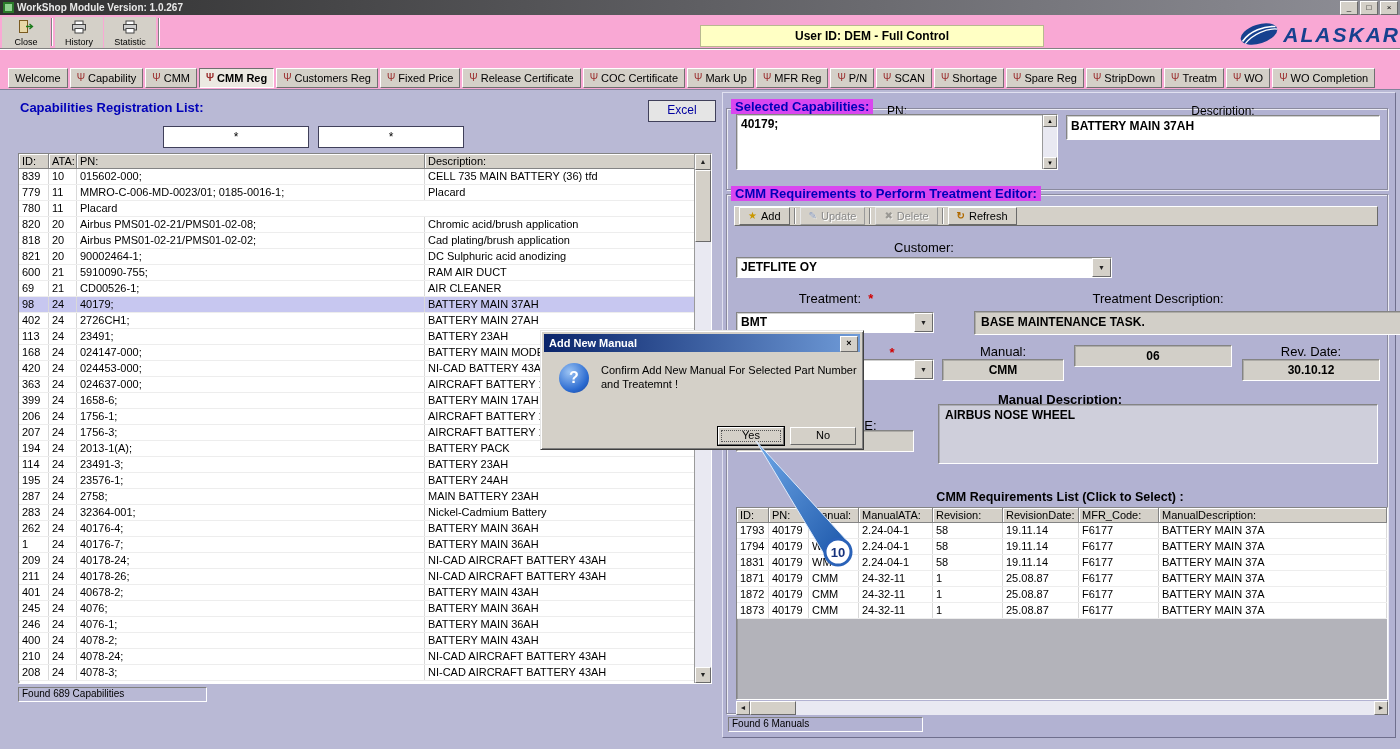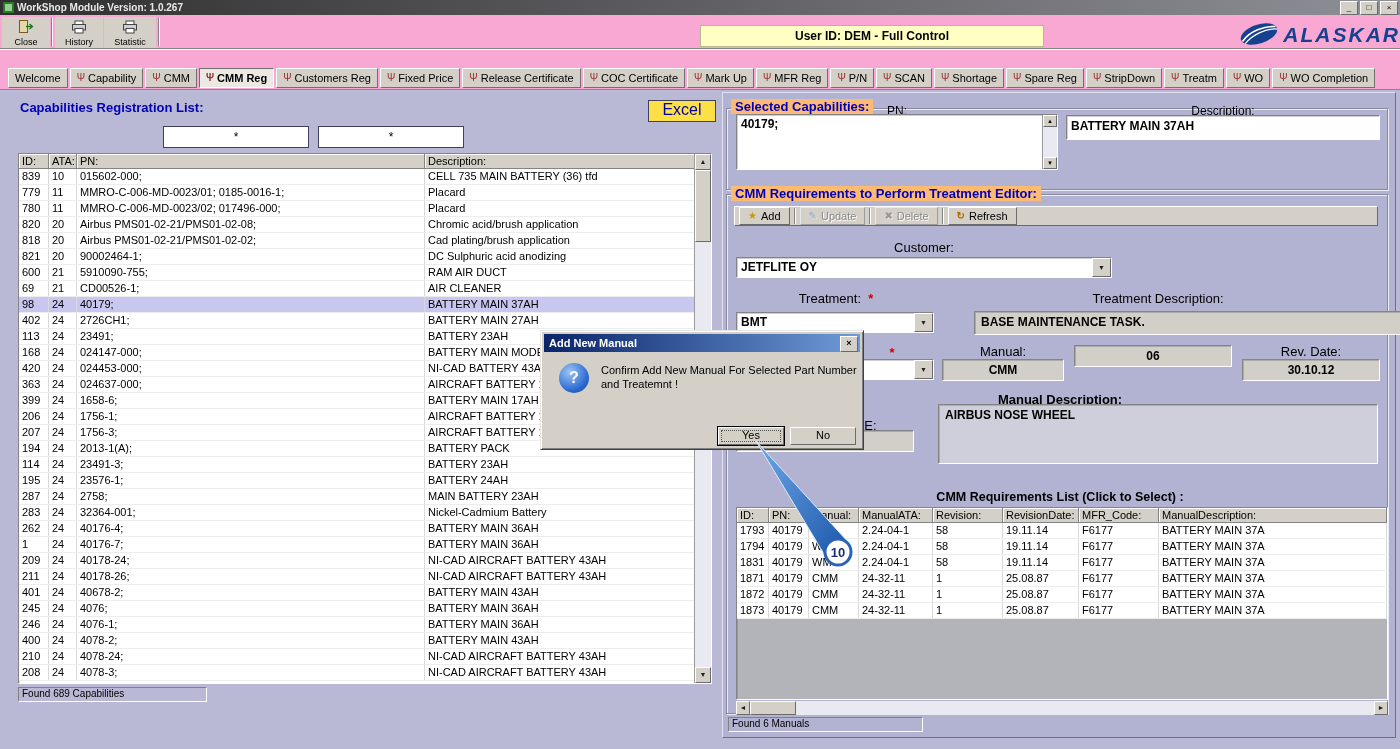--- a/index.html
+++ b/index.html
@@ -20,21 +20,21 @@
   .banner{position:absolute;left:700px;top:10px;width:342px;height:20px;background:#ffffc4;border:1px solid #b8b890;font-size:12px;font-weight:bold;text-align:center;line-height:20px;}
   .logo{position:absolute;right:0;top:5px;display:flex;align-items:center;}
   .logotext{font-size:21px;font-style:italic;font-weight:bold;color:#16418f;letter-spacing:2px;margin-left:2px;}
   
   .tabbar{position:absolute;left:8px;top:53px;height:20px;display:flex;align-items:stretch;}
   .tab{display:flex;align-items:center;gap:3px;padding:0 6px;margin-right:2px;background:#d4d0c8;border:1px solid;border-color:#ffffff #707070 #707070 #ffffff;font-size:11px;white-space:nowrap;}
   .tab.active{background:#ece9e2;font-weight:bold;border-color:#707070 #ffffff #ffffff #707070;}
   .tabicon{color:#9a2d2d;font-size:10px;line-height:10px;}
   
   .ltitle{position:absolute;font-weight:bold;color:#0000b8;font-size:13px;}
-  .excel{position:absolute;left:648px;top:100px;width:66px;height:20px;background:#fde047;border:1px solid #40405a;color:#0000a0;font-size:16px;text-align:center;line-height:18px;}
+  .excel{position:absolute;left:648px;top:100px;width:66px;height:20px;background:#e5e5e5;border:1px solid #40405a;color:#0000a0;font-size:12px;text-align:center;line-height:18px;}
   .filterlabel{position:absolute;left:29px;top:131px;font-size:18px;margin-top:22px;}
   .filterinput{position:absolute;top:126px;width:144px;height:20px;background:#fff;border:1px solid #40405a;text-align:center;font-size:12px;font-family:"Liberation Sans",sans-serif;padding:0;}
   
   .tablebox{position:absolute;background:#fff;}
   .thead{display:flex;}
   .hcell{background:#d4d0c8;border-right:1px solid #848484;border-bottom:1px solid #848484;box-shadow:inset 1px 1px 0 #ffffff;padding:0 3px;font-size:11px;height:15px;line-height:14px;box-sizing:border-box;overflow:hidden;white-space:nowrap;flex-shrink:0;}
   .trow{display:flex;background:#fff;border-bottom:1px solid #ededed;height:16px;box-sizing:border-box;}
   .trow.sel{background:#c7c7f0;}
   .tcell{border-right:1px solid #d9d9d9;padding:0 3px;font-size:11px;line-height:15px;box-sizing:border-box;overflow:hidden;white-space:nowrap;flex-shrink:0;}
   
@@ -42,21 +42,21 @@
   .sbtn{width:16px;height:16px;box-sizing:border-box;font-size:7px;text-align:center;line-height:14px;color:#222;}
   .sbtn.b{position:absolute;bottom:0;}
   .sthumb{position:absolute;left:0;top:16px;width:16px;height:72px;box-sizing:border-box;}
   .hscroll{position:absolute;height:14px;background:#e9e9f2;}
   .hbtn{position:absolute;top:0;width:14px;height:14px;box-sizing:border-box;font-size:7px;text-align:center;line-height:12px;color:#222;}
   .hthumb{position:absolute;left:14px;top:0;width:46px;height:14px;box-sizing:border-box;}
   .statusbox{position:absolute;border:1px solid;border-color:#808080 #ffffff #ffffff #808080;font-size:10px;line-height:12px;padding-left:3px;color:#000;background:transparent;white-space:nowrap;overflow:hidden;}
   
   .rpanel{position:absolute;left:722px;top:92px;width:672px;height:644px;background:#b2b2d2;border:1px solid;border-color:#e0e0f0 #6f6f8d #6f6f8d #e0e0f0;}
   .group{position:absolute;border:1px solid #8a8a9e;box-shadow:1px 1px 0 rgba(255,255,255,0.75),inset 1px 1px 0 rgba(255,255,255,0.75);}
-  .gtitle{position:absolute;background:#fdba74;color:#0000b8;font-weight:bold;font-size:13px;padding:0 4px;z-index:2;white-space:nowrap;}
+  .gtitle{position:absolute;background:#d946ef;color:#0000b8;font-weight:bold;font-size:13px;padding:0 4px;z-index:2;white-space:nowrap;}
   .lbl{position:absolute;font-size:12px;color:#000;text-align:center;}
   .star{color:#d00000;font-weight:bold;}
   .whitebox{position:absolute;background:#fff;}
   .grayfield{position:absolute;background:#d2cfc8;font-weight:bold;font-size:12px;line-height:21px;overflow:hidden;white-space:nowrap;}
   .combo{position:absolute;background:#fff;display:flex;}
   .combo-text{flex:1;padding:2px 4px;font-weight:bold;font-size:12px;white-space:nowrap;overflow:hidden;}
   .combo-btn{width:17px;text-align:center;font-size:7px;line-height:17px;color:#222;flex-shrink:0;}
   .edtoolbar{position:absolute;left:734px;top:206px;width:644px;height:20px;background:#d4d0c8;border:1px solid;border-color:#ffffff #6a6a6a #6a6a6a #ffffff;display:flex;align-items:center;padding-left:4px;box-sizing:border-box;}
   .edbtn{display:flex;align-items:center;gap:4px;height:16px;padding:0 8px;background:#d4d0c8;border:1px solid;border-color:#ffffff #6a6a6a #6a6a6a #ffffff;font-size:11px;}
   .edbtn.disabled{color:#8a8a8a;text-shadow:1px 1px 0 #fff;border-color:#e8e8e8 #9a9a9a #9a9a9a #e8e8e8;}
@@ -240,21 +240,20 @@
           </div>
           <div class="trow">
             <div class="tcell" style="width: 30px;">779</div>
             <div class="tcell" style="width: 28px;">11</div>
             <div class="tcell" style="width: 348px;">MMRO-C-006-MD-0023/01; 0185-0016-1;</div>
             <div class="tcell" style="flex: 1 1 0%;">Placard</div>
           </div>
           <div class="trow">
             <div class="tcell" style="width: 30px;">780</div>
             <div class="tcell" style="width: 28px;">11</div>
-            <div class="tcell" style="width: 348px;">MMRO-C-006-MD-0023/02; 017496-000;</div>
             <div class="tcell" style="flex: 1 1 0%;">Placard</div>
           </div>
           <div class="trow">
             <div class="tcell" style="width: 30px;">820</div>
             <div class="tcell" style="width: 28px;">20</div>
             <div class="tcell" style="width: 348px;">Airbus PMS01-02-21/PMS01-02-08;</div>
             <div class="tcell" style="flex: 1 1 0%;">Chromic acid/brush application</div>
           </div>
           <div class="trow">
             <div class="tcell" style="width: 30px;">818</div>

